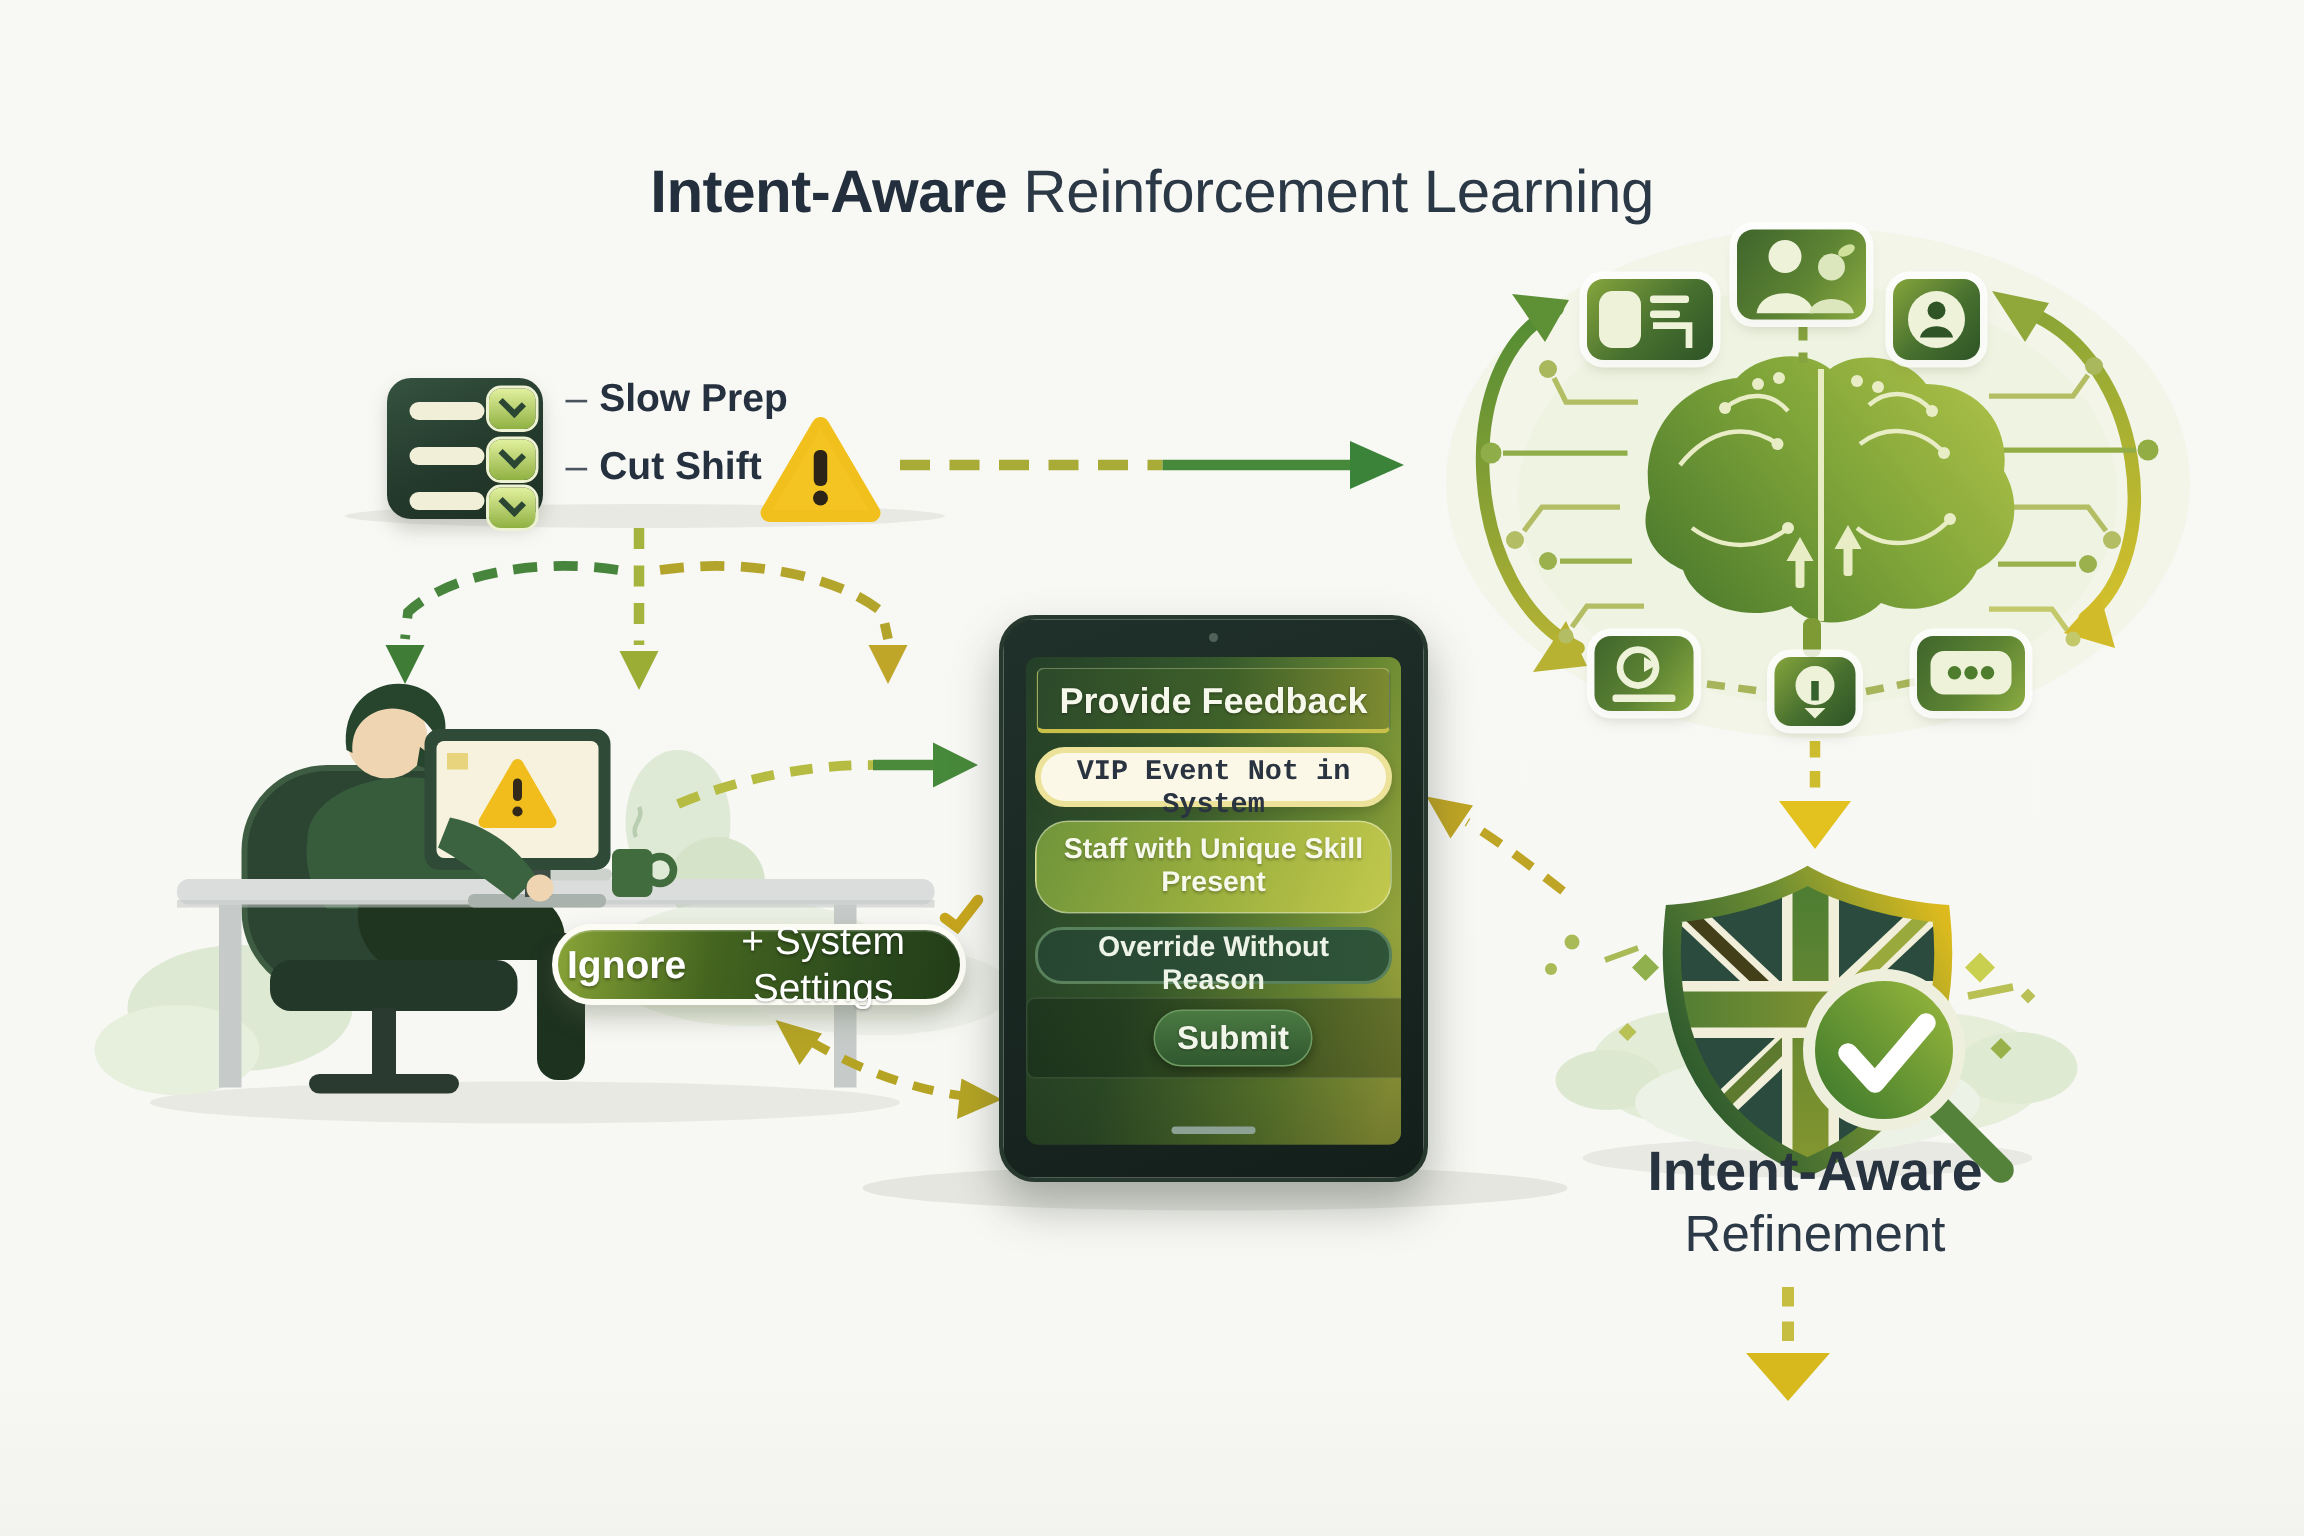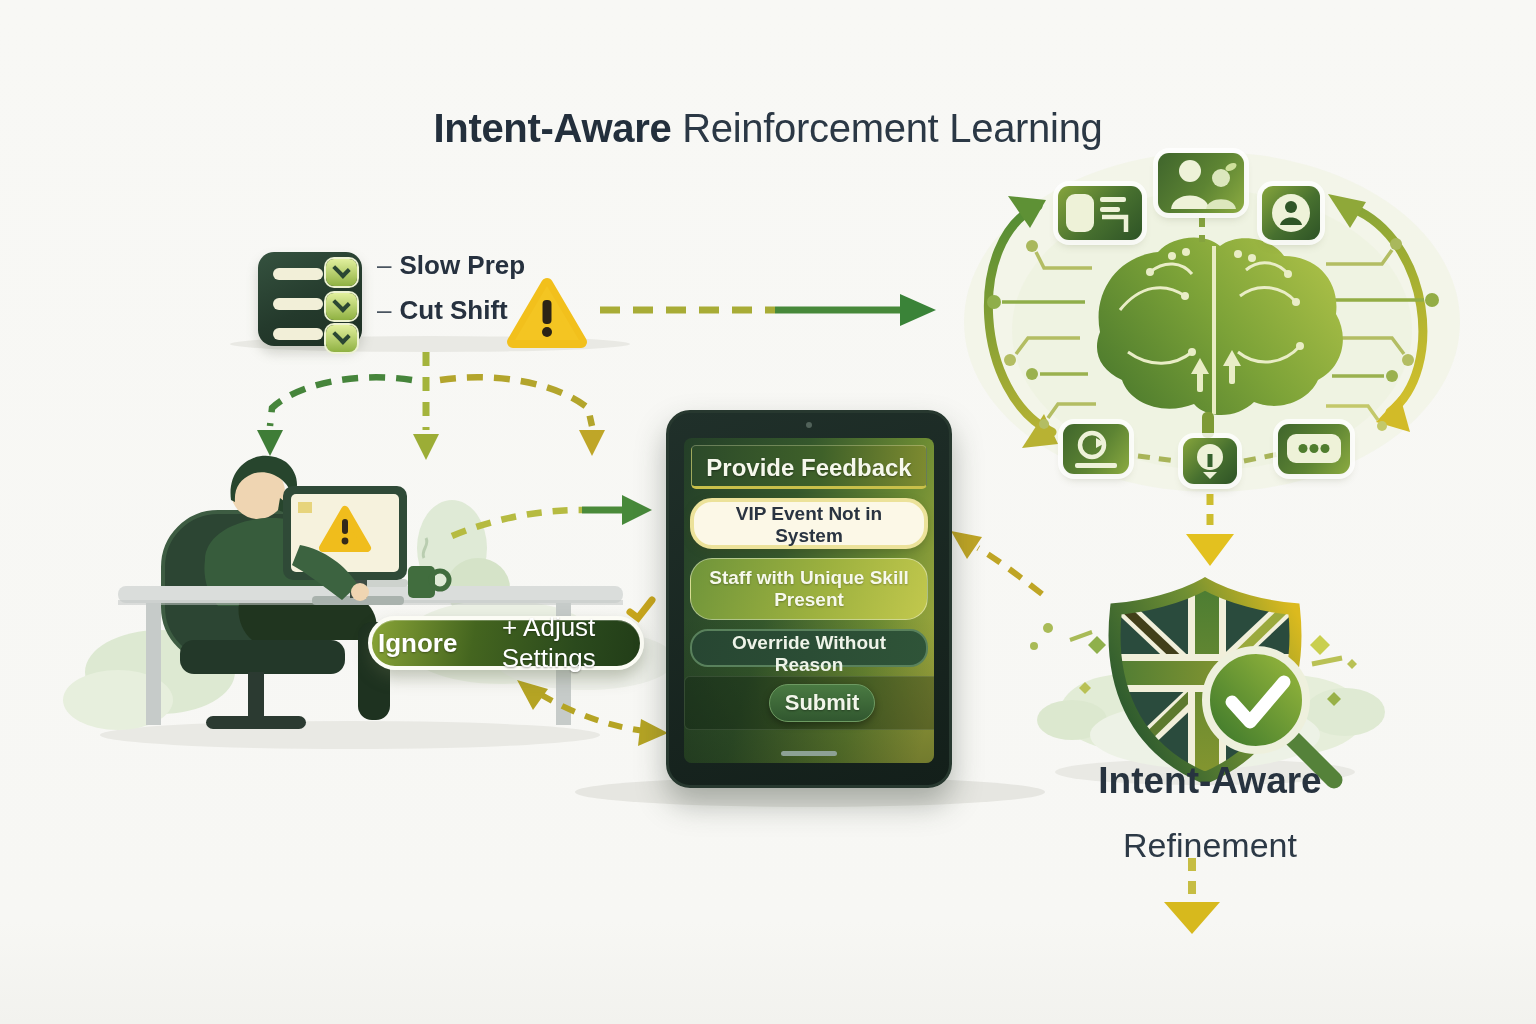--- a/index.html
+++ b/index.html
@@ -50,22 +50,22 @@
   .tablet-screen{position:absolute;left:15px;right:15px;top:25px;bottom:22px;border-radius:8px;overflow:hidden;
     background:linear-gradient(105deg,#243f28 0%,#35582c 38%,#6c8b33 72%,#a5ad3f 95%);}
   .tablet-screen::after{content:"";position:absolute;inset:0;
     background:linear-gradient(180deg,rgba(0,0,0,0) 55%,rgba(8,18,10,.32) 100%);pointer-events:none;}
   .t-header{position:relative;margin:7px 7px 0;height:44px;line-height:44px;border-radius:5px;
     background:linear-gradient(95deg,#2c4a2a 0%,#3f6129 55%,#7e8b30 100%);
     border:1px solid rgba(240,240,200,.3);border-bottom:3px solid #c9c04a;box-sizing:border-box;
     text-align:center;color:#f6f8ec;font-size:24px;font-weight:700;text-shadow:0 1px 2px rgba(0,0,0,.4);}
   .opt{position:relative;display:block;width:238px;margin:9px auto 0;border-radius:22px;
     font-family:"Liberation Sans",sans-serif;font-size:19px;font-weight:600;z-index:1;cursor:pointer;}
-  .opt-vip{height:51px;background:#fcf8e7;border:4px solid #ece29a;color:#2a3441;
-    box-shadow:0 3px 8px rgba(60,70,30,.3);}
+  .opt-vip{height:40px;background:#fcf8e7;border:4px solid #ece29a;color:#2a3441;
+    box-shadow:0 3px 8px rgba(60,70,30,.3);font-family:Liberation Mono, monospace;}
   .opt-shortage{height:40px;border:1.5px solid rgba(255,255,255,.35);color:#f3f7ea;
     background:linear-gradient(95deg,#30702f 0%,#4f8a3c 60%,#63953f 100%);text-shadow:0 1px 2px rgba(0,0,0,.3);}
   .opt-staff{height:62px;border:1.5px solid rgba(255,255,255,.4);color:#f7f9ec;line-height:1.18;
     background:linear-gradient(110deg,#6f943a 0%,#9db13f 55%,#c2c84d 100%);text-shadow:0 1px 2px rgba(0,0,0,.28);text-align:center;}
   .opt-override{height:38px;border:2px solid #59815c;color:#eef3e8;border-radius:18px;
     background:linear-gradient(95deg,#274632 0%,#2f5438 100%);}
   .submit-panel{position:relative;margin:9px auto 0;width:276px;height:54px;border-radius:6px;z-index:1;
     background:rgba(10,22,14,.30);border:1px solid rgba(185,205,175,.15);box-sizing:border-box;
     display:flex;align-items:center;justify-content:center;}
   .submit-btn{width:106px;height:38px;border-radius:20px;border:1.5px solid #6d9a62;color:#f2f6ea;
@@ -75,21 +75,21 @@
 
   
   .tile{border-radius:11px;box-shadow:0 0 0 5px rgba(255,255,255,.8),0 5px 9px rgba(90,100,60,.25);
     display:flex;align-items:center;justify-content:center;
     background:linear-gradient(135deg,#86a53c 0%,#47702f 55%,#2e5326 100%);}
   .tile.alt{background:linear-gradient(125deg,#3f652c 0%,#5d8433 55%,#8cab41 100%);}
 
   
   .refine{left:1020px;top:760px;width:380px;text-align:center;color:#27333f;}
   .refine .b{font-size:37px;font-weight:700;}
-  .refine .r{font-size:34px;font-weight:400;margin-top:24px;color:#2c3946;}
+  .refine .r{font-size:34px;font-weight:400;margin-top:2px;color:#2c3946;}
 </style>
 </head>
 <body>
 
 <div class="canvas">
 
   <svg class="scene-svg" viewBox="0 0 1536 1024">
     <defs>
       <linearGradient id="arcL" x1="1030" y1="440" x2="1010" y2="200" gradientUnits="userSpaceOnUse">
         <stop offset="0" stop-color="#b9b434"></stop>
@@ -339,21 +339,21 @@
 
   <svg class="abs" style="left:506px;top:276px" width="82" height="74" viewBox="0 0 82 74">
     <polygon points="41,8 75,66 7,66" fill="#f2c01c" stroke="#f2c01c" stroke-width="12" stroke-linejoin="round"></polygon>
     <polygon points="41,10 73,64 9,64" fill="#f6ca28" opacity="0.5"></polygon>
     <rect x="36.5" y="24" width="9" height="24" rx="4" fill="#2c2416"></rect>
     <circle cx="41" cy="56" r="5" fill="#2c2416"></circle>
   </svg>
 
   <button class="abs ignore-btn">
     <span class="b">Ignore</span>
-    <span class="r">+ Adjust Settings</span>
+    <span class="r">+ System Settings</span>
   </button>
 
   <div class="abs tablet">
     <div class="tablet-camera"></div>
     <div class="tablet-screen">
       <div class="t-header">Provide Feedback</div>
       <button class="opt opt-vip">VIP Event Not in System</button>
       <button class="opt opt-staff">Staff with Unique Skill Present</button>
       <button class="opt opt-override">Override Without Reason</button>
       <div class="submit-panel">

